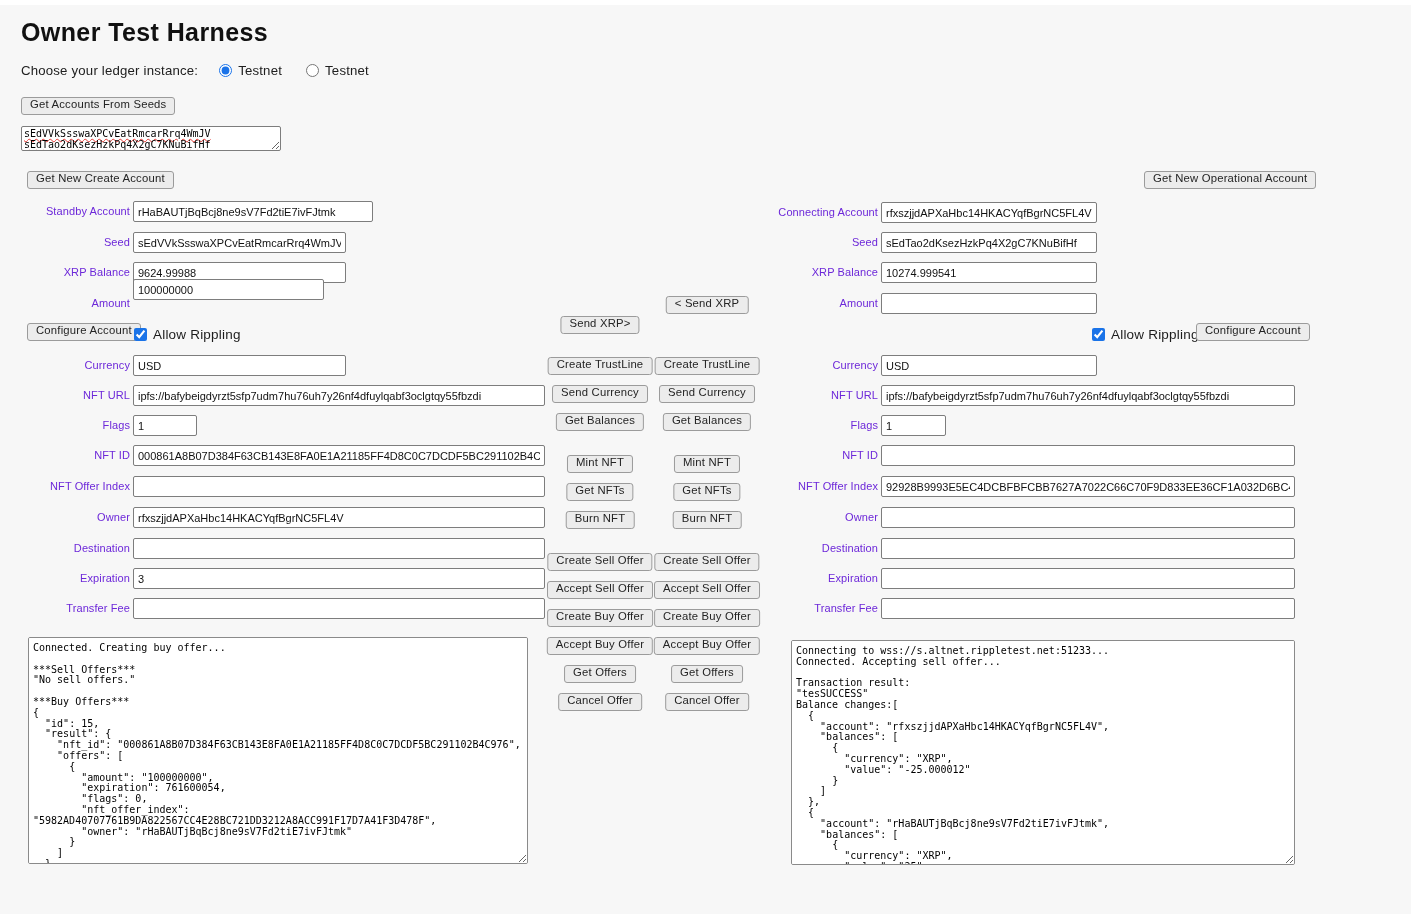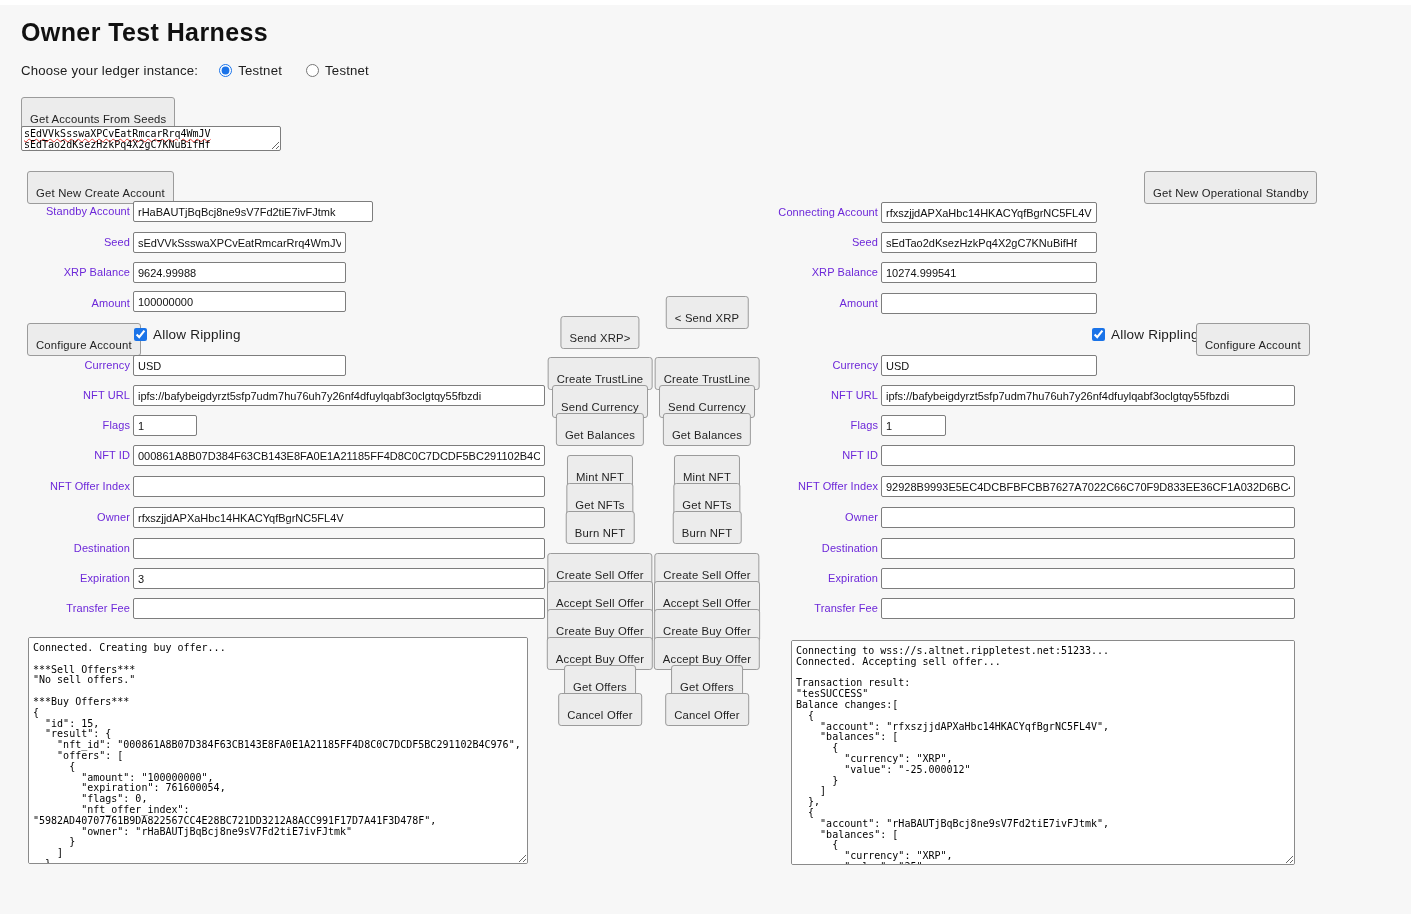--- a/index.html
+++ b/index.html
@@ -10,21 +10,21 @@
   }
   .top-strip{position:absolute;left:0;top:0;width:100%;height:5px;background:#ffffff;}
   h1.title{position:absolute;left:21px;top:18px;margin:0;font-size:25px;font-weight:600;letter-spacing:.4px;color:#111;}
   .ledger-row{position:absolute;left:21px;top:63px;display:flex;align-items:flex-end;font-size:13.2px;letter-spacing:.2px;color:#202020;}
   .ledger-row .prompt{margin-right:21px;}
   .ledger-row label{display:flex;align-items:center;margin-right:24px;}
   .ledger-row input[type=radio]{width:13px;height:13px;margin:0 6px 0 0;accent-color:#1a73e8;}
   .btn{
     position:absolute;box-sizing:border-box;white-space:nowrap;
     font-family:"Liberation Sans",sans-serif;font-size:11.3px;letter-spacing:.2px;color:#242424;
-    background:#ececec;border:1px solid #9b9b9b;border-radius:3px;padding:15px 8px 4px;cursor:pointer;
+    background:#ececec;border:1px solid #9b9b9b;border-radius:3px;padding:0 8px 4px;cursor:pointer;
   }
   .inp{
     position:absolute;box-sizing:border-box;height:21px;
     background:#fff;border:1px solid #7d7d7d;border-radius:2px;
     font-family:"Liberation Sans",sans-serif;font-size:11px;color:#111;padding:1px 4px;
   }
   .flabel{position:absolute;font-size:11px;color:#6d28d9;white-space:nowrap;letter-spacing:.1px;}
   .flabel-l{right:1281px;}  
   .flabel-r{right:533px;}   
   .chk{position:absolute;width:13px;height:13px;margin:0;accent-color:#1a73e8;}
@@ -73,21 +73,21 @@
 <label class="flabel flabel-l" style="top:205px">Standby Account</label>
 <input class="inp" style="left: 133px; top: 201px; width: 240px;" value="rHaBAUTjBqBcj8ne9sV7Fd2tiE7ivFJtmk">
 
 <label class="flabel flabel-l" style="top:236px">Seed</label>
 <input class="inp" style="left: 133px; top: 232px; width: 213px;" value="sEdVVkSsswaXPCvEatRmcarRrq4WmJV">
 
 <label class="flabel flabel-l" style="top:266px">XRP Balance</label>
 <input class="inp" style="left: 133px; top: 262px; width: 213px;" value="9624.99988">
 
 <label class="flabel flabel-l" style="top:297px">Amount</label>
-<input class="inp" style="left: 133px; top: 291px; width: 213px;" value="100000000">
+<input class="inp" style="left: 133px; top: 279px; width: 191px;" value="100000000">
 
 <button class="btn" style="left:27px;top:323px">Configure Account</button>
 <input type="checkbox" checked="" class="chk" style="left: 134px; top: 328px;">
 <span class="chk-label" style="left:153px;top:327px">Allow Rippling</span>
 
 <label class="flabel flabel-l" style="top:359px">Currency</label>
 <input class="inp" style="left: 133px; top: 355px; width: 213px;" value="USD">
 
 <label class="flabel flabel-l" style="top:389px">NFT URL</label>
 <input class="inp" style="left: 133px; top: 385px; width: 412px;" value="ipfs://bafybeigdyrzt5sfp7udm7hu76uh7y26nf4dfuylqabf3oclgtqy55fbzdi">
@@ -160,21 +160,21 @@
   <button class="btn" style="top:483px">Get NFTs</button>
   <button class="btn" style="top:511px">Burn NFT</button>
   <button class="btn" style="top:553px">Create Sell Offer</button>
   <button class="btn" style="top:581px">Accept Sell Offer</button>
   <button class="btn" style="top:609px">Create Buy Offer</button>
   <button class="btn" style="top:637px">Accept Buy Offer</button>
   <button class="btn" style="top:665px">Get Offers</button>
   <button class="btn" style="top:693px">Cancel Offer</button>
 </div>
 
-<button class="btn" style="left:1144px;top:171px">Get New Operational Standby</button>
+<button class="btn" style="left:1144px;top:171px">Get New Operational Account</button>
 
 <label class="flabel flabel-r" style="top:206px">Connecting Account</label>
 <input class="inp" style="left: 881px; top: 202px; width: 216px;" value="rfxszjjdAPXaHbc14HKACYqfBgrNC5FL4V">
 
 <label class="flabel flabel-r" style="top:236px">Seed</label>
 <input class="inp" style="left: 881px; top: 232px; width: 216px;" value="sEdTao2dKsezHzkPq4X2gC7KNuBifHf">
 
 <label class="flabel flabel-r" style="top:266px">XRP Balance</label>
 <input class="inp" style="left: 881px; top: 262px; width: 216px;" value="10274.999541">
 

